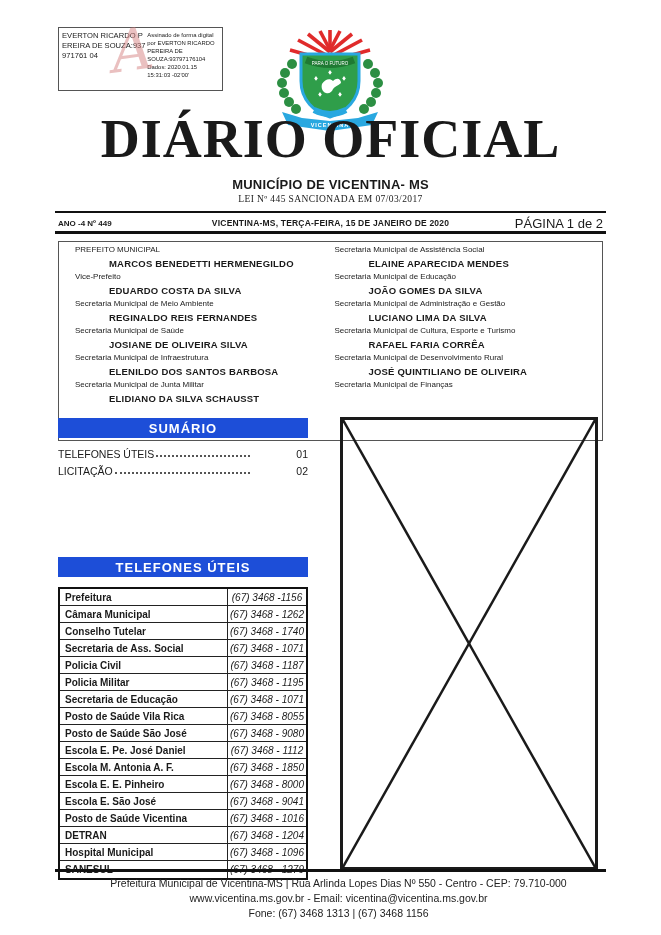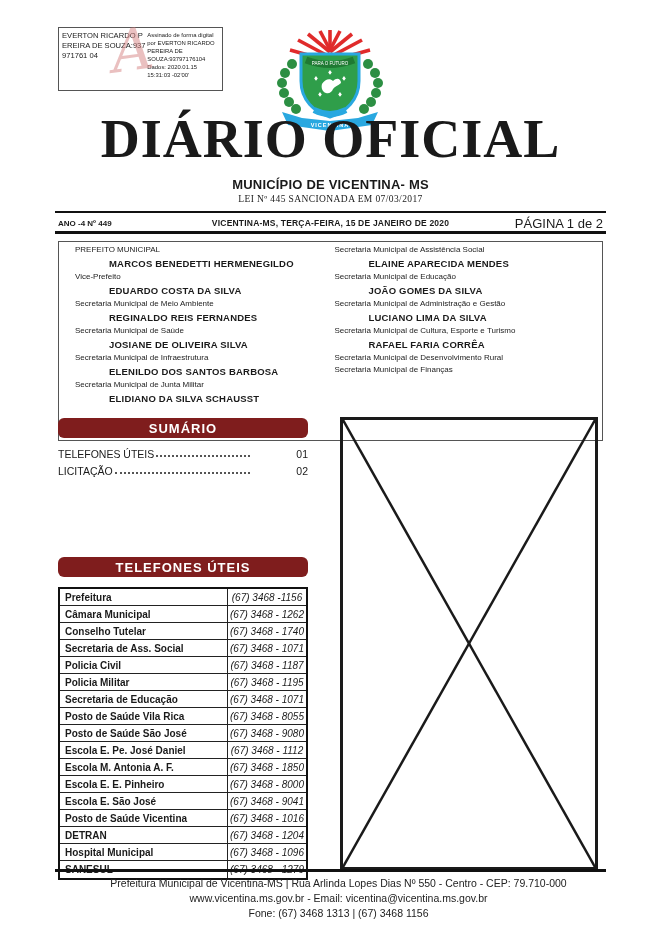--- a/index.html
+++ b/index.html
@@ -39,22 +39,22 @@
   .officials { position:absolute; left:58px; top:241px; width:545px; height:200px;
                border:1px solid #555; display:grid; grid-template-columns:1fr 1fr;
                padding:2px 16px; column-gap:8px; align-content:start; }
   .off-col { display:flex; flex-direction:column; }
   .off-role { font-size:8px; line-height:12px; color:#222; }
   .off-name { font-size:9.5px; line-height:15px; font-weight:bold; padding-left:34px;
               letter-spacing:.2px; }
 
   
   .summary { position:absolute; left:58px; top:418px; width:250px; }
-  .black-bar { background:#7f1d1d; color:#fff; height:20px; display:flex; align-items:center;
-               justify-content:center; font-weight:bold; font-size:13px; letter-spacing:1px;border-radius:6px; }
+  .black-bar { background:#1d4ed8; color:#fff; height:20px; display:flex; align-items:center;
+               justify-content:center; font-weight:bold; font-size:13px; letter-spacing:1px; }
   .sum-list { margin-top:5px; }
   .sum-row { display:flex; align-items:flex-end; height:17px; font-size:10.5px; }
   .sum-label { white-space:nowrap; }
   .leader { flex:1; border-bottom:2px dotted #555; margin:0 2px 3px 2px; }
   .sum-page { white-space:nowrap;margin-left:44px; }
 
   
   .phones { position:absolute; left:58px; top:557px; width:250px; }
   .ph-table { margin-top:10px; border:2px solid #111; }
   .ph-row { display:grid; grid-template-columns:168px 1fr; height:17px; border-bottom:1.5px solid #222; }
@@ -186,20 +186,21 @@
       <div>
         <div class="off-role">Secretaria Municipal de Administração e Gestão</div>
         <div class="off-name">LUCIANO LIMA DA SILVA</div>
       </div>
       <div>
         <div class="off-role">Secretaria Municipal de Cultura, Esporte e Turismo</div>
         <div class="off-name">RAFAEL FARIA CORRÊA</div>
       </div>
       <div>
         <div class="off-role">Secretaria Municipal de Desenvolvimento Rural</div>
+        <div class="off-name">JOSÉ QUINTILIANO DE OLIVEIRA</div>
       </div>
       <div>
         <div class="off-role">Secretaria Municipal de Finanças</div>
         <div class="off-name"></div>
       </div>
     </div>
   </div>
 
   <div class="summary">
     <div class="black-bar">SUMÁRIO</div>

